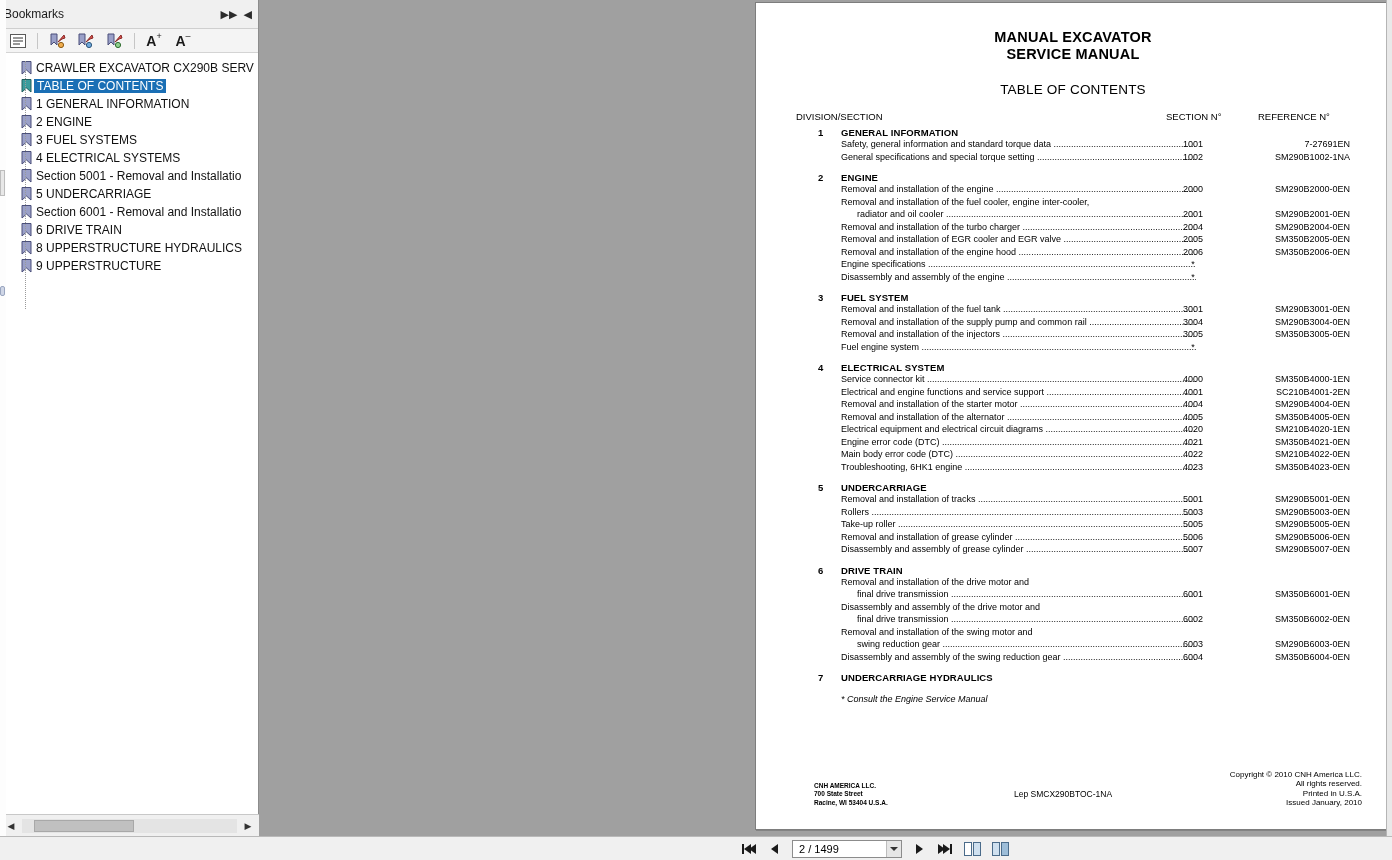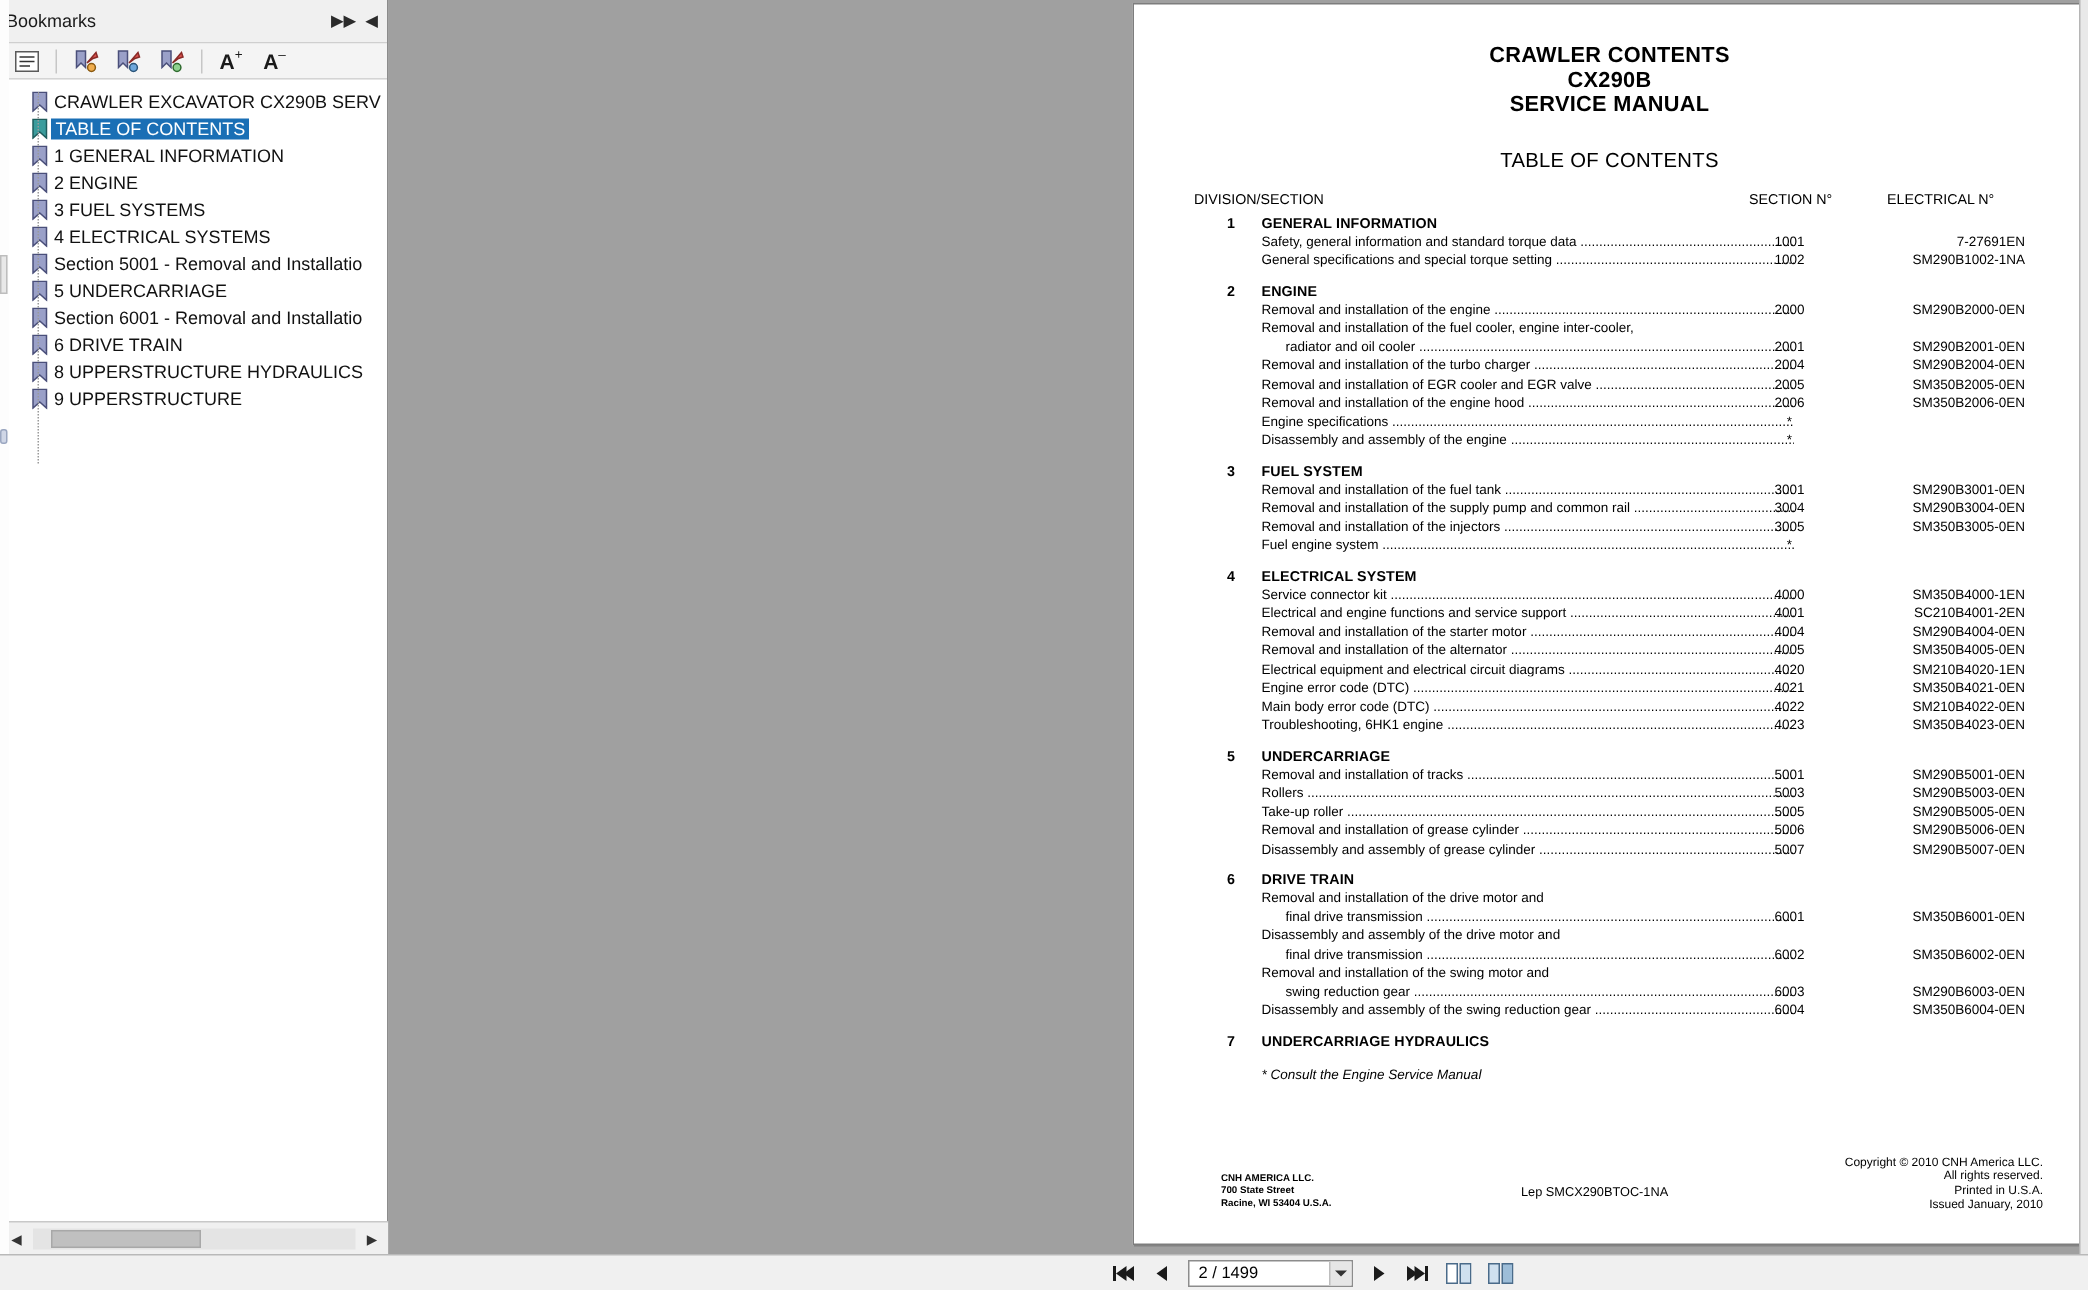--- a/index.html
+++ b/index.html
@@ -349,31 +349,30 @@
         <i></i>
         <i></i>
     </div>
   </div>
 
   <div id="doc-viewport">
 
     <div id="page">
 
       <div class="doc-title">
-        <div>CRAWLER CONTENTS</div>
-        <div>CX290B</div>
+        <div>MANUAL EXCAVATOR</div>
         <div>SERVICE MANUAL</div>
       </div>
 
       <div class="toc-heading">TABLE OF CONTENTS</div>
 
       <div class="toc-colhead">
         <span class="c1">DIVISION/SECTION</span>
         <span class="c2">SECTION N°</span>
-        <span class="c3">ELECTRICAL N°</span>
+        <span class="c3">REFERENCE N°</span>
       </div>
 
       <div class="toc-body">
 
         <div class="grp">
           <div class="grp-head">
             <span class="grp-num">1</span>
             <span class="grp-name">GENERAL INFORMATION</span>
           </div>
           <div class="ent">

